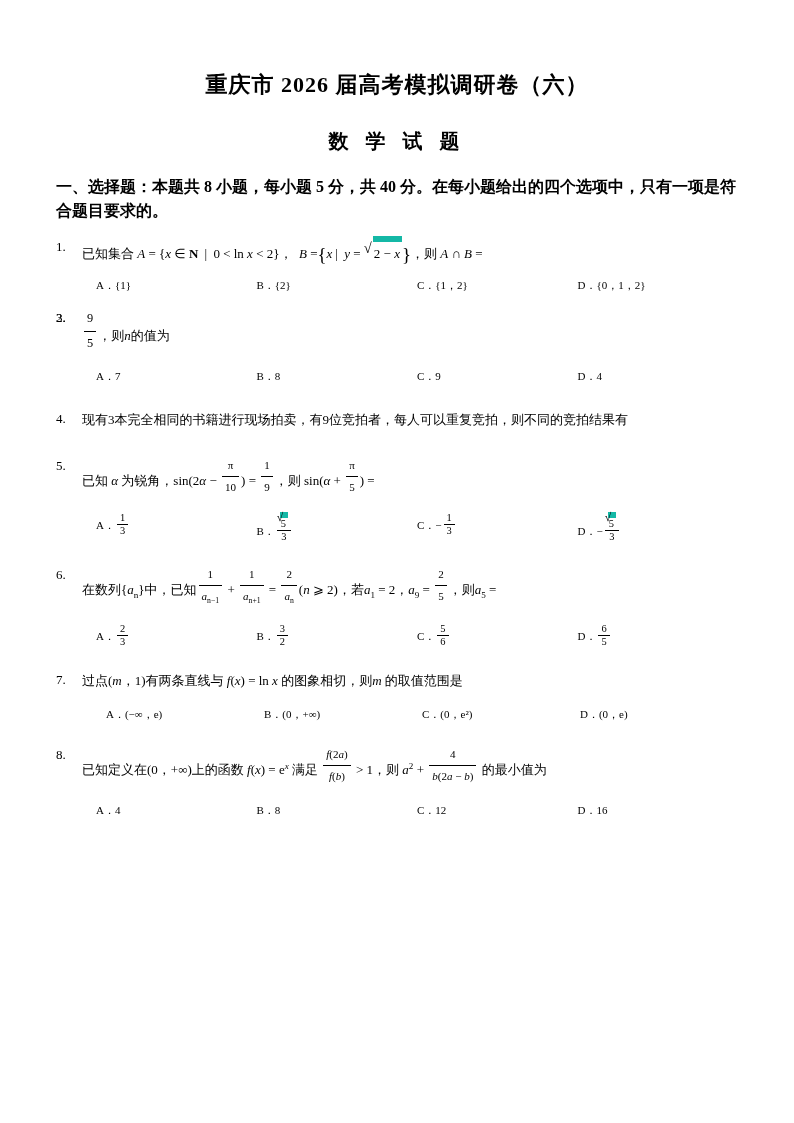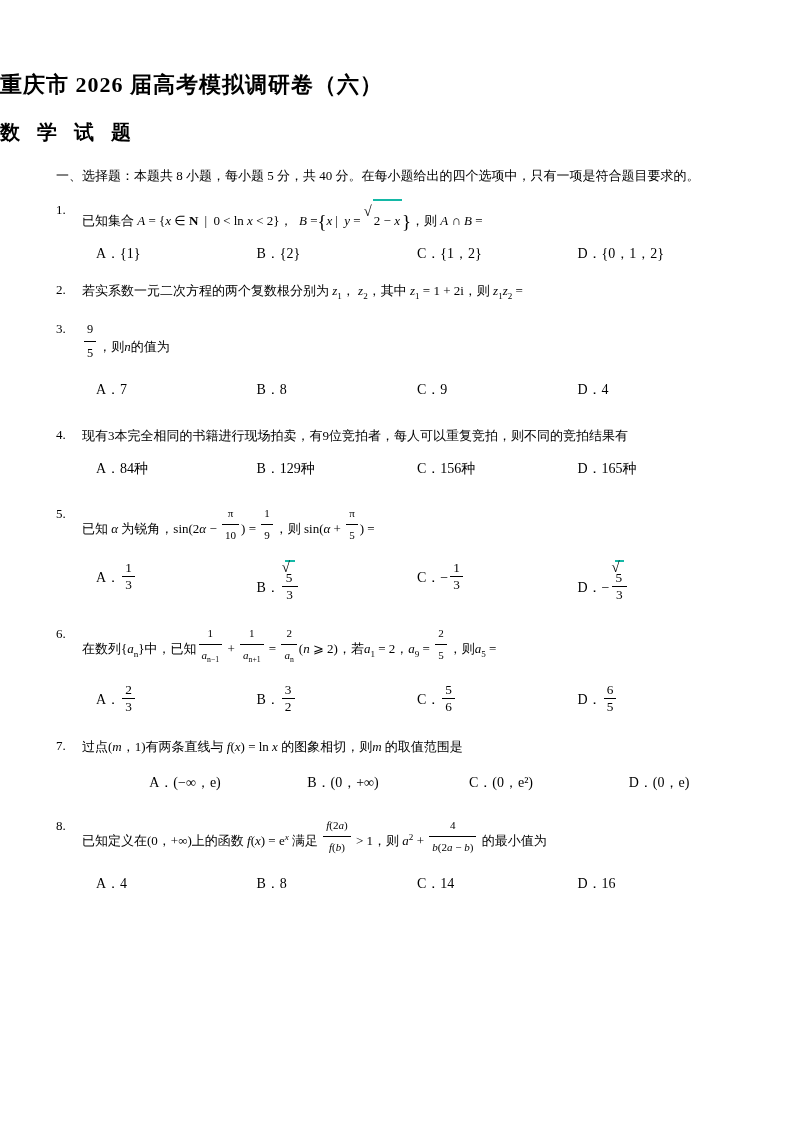--- a/index.html
+++ b/index.html
@@ -13,35 +13,36 @@
     overflow: hidden;
   }
   .page {
     position: relative;
     width: 794px;
     height: 1123px;
     padding: 0;
     box-sizing: border-box;
   }
   .title {
-    text-align: left;
+    text-align: center;
     font-size: 22px;
     font-weight: bold;
     margin: 70px 0 0 0;
     letter-spacing: 1px;
   }
   .subtitle {
+    text-align: center;
     font-size: 20px;
     font-weight: bold;
-    margin: 19px 0 0 0;
+    margin: 28px 0 0 0;
     letter-spacing: 6px;
   }
   .section-head {
-    font-size: 13px;
-    font-weight: normal;
+    font-size: 16px;
+    font-weight: bold;
     margin: 20px 56px 0 56px;
     line-height: 1.5;
   }
   .q {
     margin: 13px 56px 0 56px;
     position: relative;
     font-size: 13px;
     line-height: 1.7;
   }
   .q .num {
@@ -59,21 +60,21 @@
     font-size: 13px;
     line-height: 1.9;
   }
   .opts {
     display: flex;
     margin-top: 9px;
     margin-left: 14px;
   }
   .opts .opt {
     width: 25%;
-    font-size: 14px;
+    font-size: 11px;
     white-space: nowrap;
   }
   .opts.tall .opt { line-height: 1.2; }
   i.v { font-style: italic; font-family: "Liberation Serif", serif; }
   
   .frac {
     display: inline-block;
     vertical-align: -0.55em;
     text-align: center;
     font-size: 0.95em;
@@ -88,22 +89,22 @@
     padding-left: 9px;
   }
   .sqrt::before {
     content: "√";
     position: absolute;
     left: 0;
     top: -0.06em;
     font-size: 1.12em;
   }
   .sqrt > .rad {
-    border-top: 2px solid #14b8a6;
-    padding: 8px 2px 0 1px;
+    border-top: 6px solid #14b8a6;
+    padding: 0 2px 0 1px;
     display: inline-block;
   }
   .bigp { font-size: 1.45em; vertical-align: -0.18em; line-height: 0; }
   sup.s { font-size: 0.7em; vertical-align: super; }
   sub.s { font-size: 0.7em; vertical-align: sub; }
   .mid { padding: 0 3px; }
 </style>
 </head>
 <body>
 
@@ -125,23 +126,20 @@
         <div class="opt">B．{2}</div>
         <div class="opt">C．{1，2}</div>
         <div class="opt">D．{0，1，2}</div>
       </div>
     </div>
   </div>
 
   <div class="q">
     <span class="num">2.</span>
     <div class="body">
-      <div class="stem">
-        若实系数一元二次方程的两个复数根分别为 <i class="v">z</i><sub class="s">1</sub>，&nbsp;<i class="v">z</i><sub class="s">2</sub>，其中 <i class="v">z</i><sub class="s">1</sub> = 1 + 2i，则 <i class="v">z</i><sub class="s">1</sub><i class="v">z</i><sub class="s">2</sub> =
-      </div>
     </div>
   </div>
 
   <div class="q">
     <span class="num">3.</span>
     <div class="body">
       <div class="stem" style="margin-top:4px;">
         <span class="frac"><span class="num2">9</span><span class="den">5</span></span>，则<i class="v">n</i>的值为
       </div>
       <div class="opts" style="margin-top:12px;">
@@ -150,26 +148,20 @@
         <div class="opt">C．9</div>
         <div class="opt">D．4</div>
       </div>
     </div>
   </div>
 
   <div class="q" style="margin-top:22px;">
     <span class="num">4.</span>
     <div class="body">
       <div class="stem">现有3本完全相同的书籍进行现场拍卖，有9位竞拍者，每人可以重复竞拍，则不同的竞拍结果有</div>
-      <div class="opts">
-        <div class="opt">A．84种</div>
-        <div class="opt">B．129种</div>
-        <div class="opt">C．156种</div>
-        <div class="opt">D．165种</div>
-      </div>
     </div>
   </div>
 
   <div class="q" style="margin-top:22px;">
     <span class="num">5.</span>
     <div class="body">
       <div class="stem">
         已知 <i class="v">α</i> 为锐角，sin(2<i class="v">α</i> − <span class="frac small"><span>π</span><span class="den">10</span></span>) = <span class="frac small"><span>1</span><span class="den">9</span></span>，则 sin(<i class="v">α</i> + <span class="frac small"><span>π</span><span class="den">5</span></span>) =
       </div>
       <div class="opts tall" style="margin-top:14px;">
@@ -195,37 +187,37 @@
       </div>
     </div>
   </div>
 
   <div class="q" style="margin-top:20px;">
     <span class="num">7.</span>
     <div class="body">
       <div class="stem">
         过点(<i class="v">m</i>，1)有两条直线与 <i class="v">f</i>(<i class="v">x</i>) = ln <i class="v">x</i> 的图象相切，则<i class="v">m</i> 的取值范围是
       </div>
-      <div class="opts" style="margin-top:12px;margin-left:24px;text-align:center;">
+      <div class="opts" style="margin-top:12px;margin-left:24px;">
         <div class="opt">A．(−∞，e)</div>
         <div class="opt">B．(0，+∞)</div>
         <div class="opt">C．(0，e²)</div>
         <div class="opt">D．(0，e)</div>
       </div>
     </div>
   </div>
 
   <div class="q" style="margin-top:20px;">
     <span class="num">8.</span>
     <div class="body">
       <div class="stem">
         已知定义在(0，+∞)上的函数 <i class="v">f</i>(<i class="v">x</i>) = e<sup class="s"><i class="v">x</i></sup> 满足 <span class="frac small"><span><i class="v">f</i>(2<i class="v">a</i>)</span><span class="den"><i class="v">f</i>(<i class="v">b</i>)</span></span> &gt; 1，则 <i class="v">a</i><sup class="s">2</sup> + <span class="frac small"><span>4</span><span class="den"><i class="v">b</i>(2<i class="v">a</i> − <i class="v">b</i>)</span></span> 的最小值为
       </div>
       <div class="opts" style="margin-top:14px;font-family:Liberation Serif, serif;">
         <div class="opt">A．4</div>
         <div class="opt">B．8</div>
-        <div class="opt">C．14</div>
+        <div class="opt">C．12</div>
         <div class="opt">D．16</div>
       </div>
     </div>
   </div>
 
 </div>
 
 </body></html>

